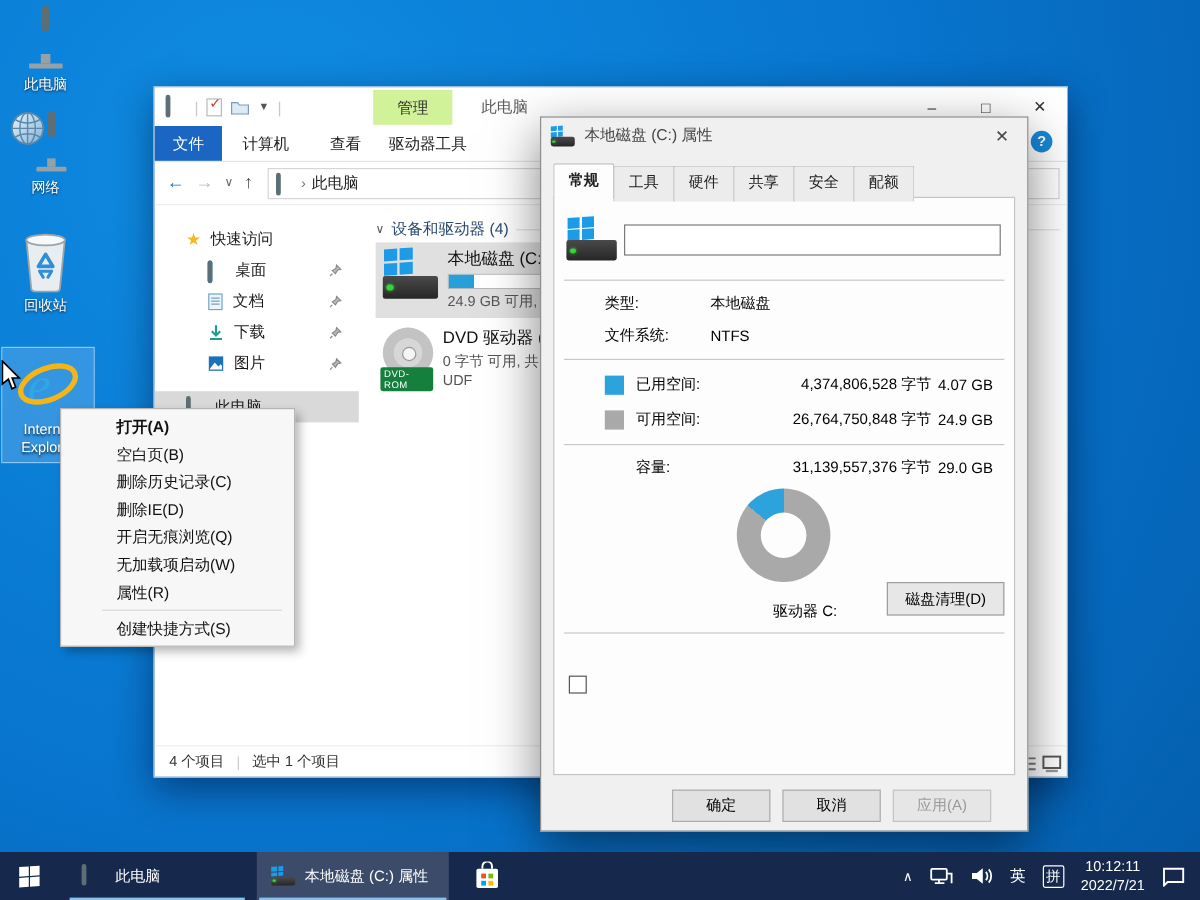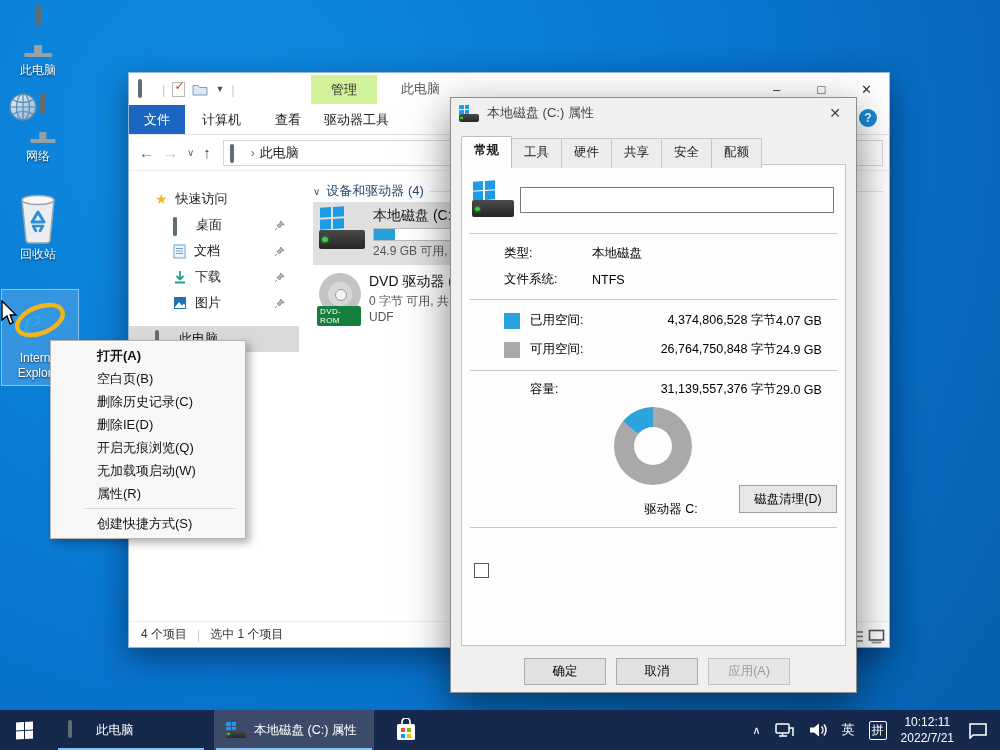--- a/index.html
+++ b/index.html
@@ -92,28 +92,28 @@
   .dtabs { position:absolute; left:10px; top:40px; display:flex; z-index:2; font-size:12.5px; }
   .dtab { padding:5px 12px 4px; border:1px solid #c8c8c8; border-bottom:none; background:#ececec; color:#222; margin-right:-1px; border-radius:2px 2px 0 0; }
   .dtab.active { background:#fdfdfd; font-weight:bold; position:relative; top:-2px; padding-bottom:7px; border-color:#bdbdbd; }
   .dpage { position:absolute; left:10px; top:66px; width:385px; height:482px; background:#fdfdfd; border:1px solid #c4c4c4; font-size:12.5px; }
   .dp-sep { position:absolute; left:8px; right:8px; height:1px; background:#c9c9c9; }
   .volinput { position:absolute; left:58px; top:22px; width:314px; height:26px; border:1px solid #7a7a7a; background:#fff; font-size:13px; padding:0 6px; font-family:inherit; }
   .frow { position:absolute; left:8px; right:12px; display:flex; align-items:center;margin-left:34px; }
   .frow .lab { width:88px; }
   .chip { width:16px; height:16px; margin-right:10px; }
   .bytes { width:168px; text-align:right; }
-  .gbs { flex:1; text-align:left; }
+  .gbs { flex:1; text-align:center; }
   .donut { position:absolute; width:78px; height:78px; border-radius:50%; }
   .donut::after { content:""; position:absolute; inset:20px; background:#fdfdfd; border-radius:50%; }
   .cleanbtn { position:absolute; right:8px; top:320px; width:98px; height:28px; background:#e7e7e7; border:1px solid #9e9e9e; display:flex; align-items:center; justify-content:center; font-size:12.5px; }
   .cbrow { position:absolute; left:12px; display:flex; align-items:center; gap:8px; }
   .cb { width:15px; height:15px; border:1px solid #555; background:#fff; position:relative; flex:none; }
   .cb.checked::after { content:"✓"; position:absolute; left:1px; top:-2px; font-size:13px; color:#111; }
-  .dbtns { position:absolute; left:0; right:0; top:560px; display:flex; gap:10px; padding-left:73px; }
+  .dbtns { position:absolute; left:13px; right:0; top:560px; display:flex; gap:10px; padding-left:96px; }
   .dbtn { width:82px; height:27px; background:#e1e1e1; border:1px solid #acacac; display:flex; align-items:center; justify-content:center; font-size:12.5px; }
   .dbtn.disabled { color:#9a9a9a; border-color:#c3c3c3; background:#e6e6e6; }
 
   
   .taskbar { left:0; right:0; bottom:0; height:40px; background:#16294d; display:flex; align-items:stretch; color:#fff; }
   .tb-start { width:48px; display:flex; align-items:center; justify-content:center; }
   .tb-task { display:flex; align-items:center; gap:8px; padding:0 12px; font-size:12.5px; position:relative; margin-left:8px; }
   .tb-task .ul { position:absolute; left:2px; right:2px; bottom:0; height:2px; background:#86c2ee; }
   .tb-task.active { background:rgba(255,255,255,.16); }
   .tb-store { width:48px; display:flex; align-items:center; justify-content:center; margin-left:8px; }

